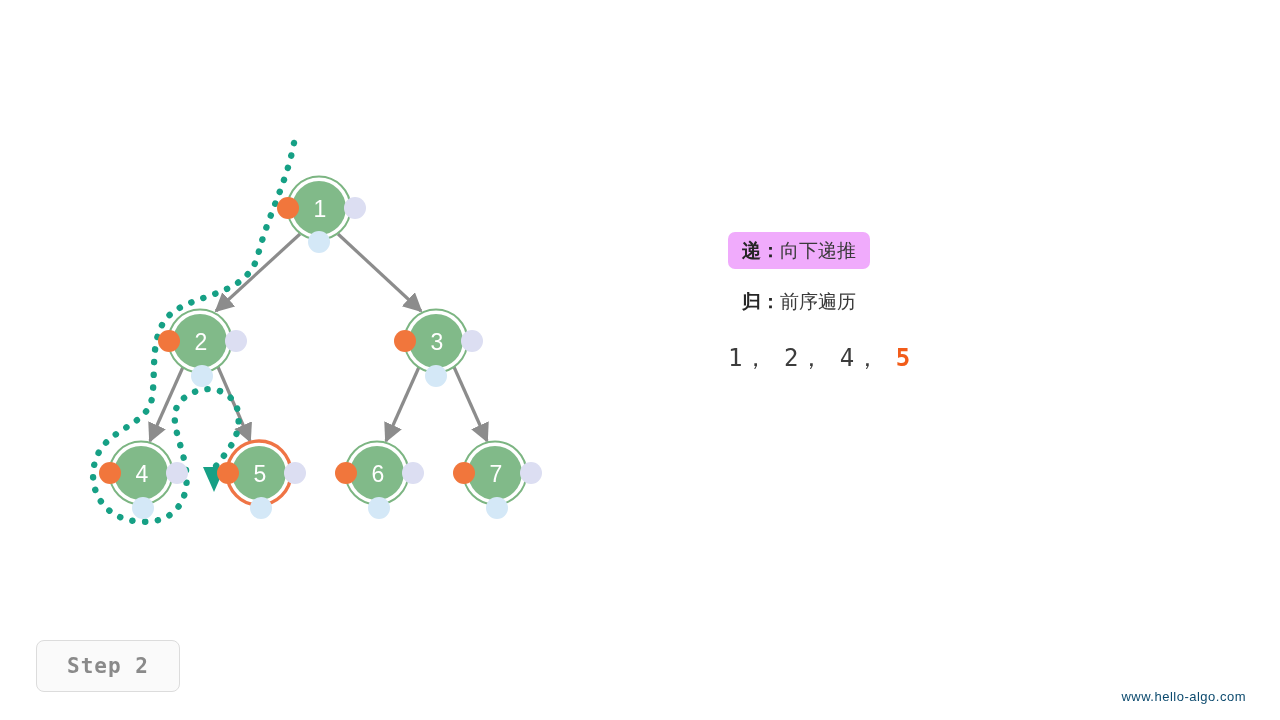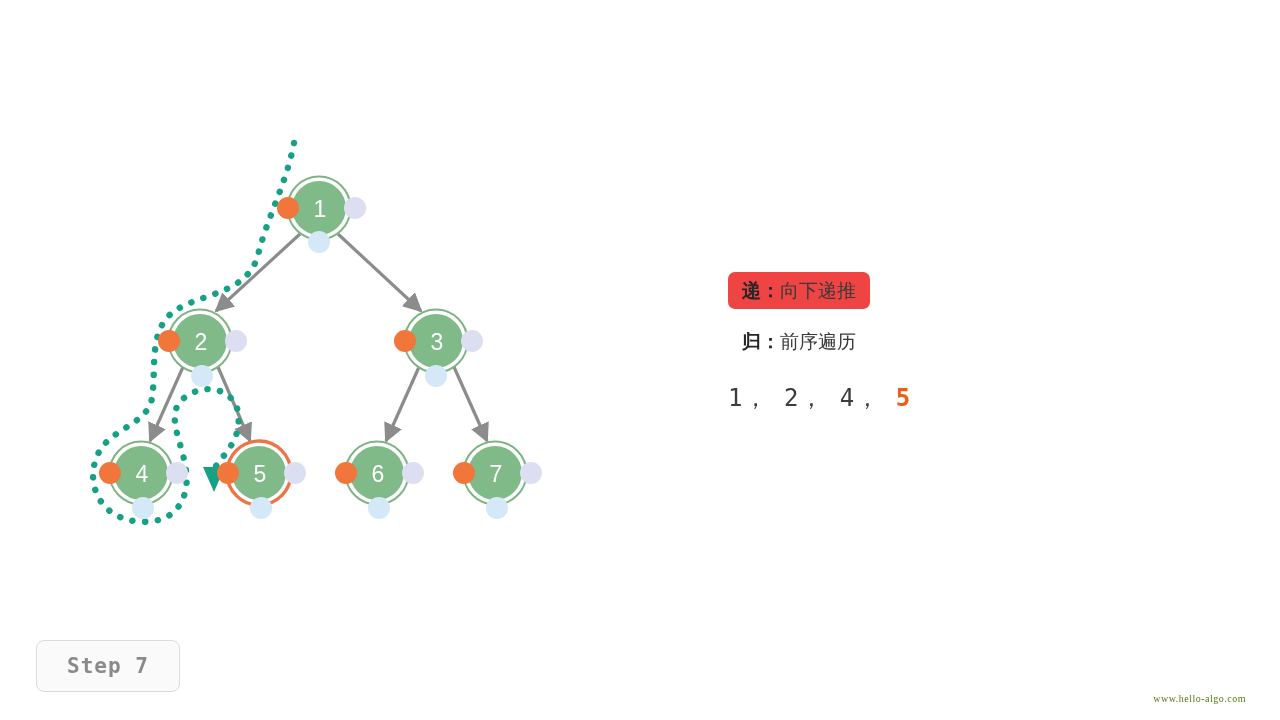--- a/index.html
+++ b/index.html
@@ -42,25 +42,24 @@
     width: 500px;
   }
   .legend-row {
     font-size: 19px;
     line-height: 1;
     color: #3a3a3a;
     margin-bottom: 14px;
     white-space: nowrap;
   }
   .legend-row .hl {
-    background: #ef4444;
+    background: #f0abfc;
     border-radius: 7px;
     padding: 9px 14px;
     display: inline-block;
-    margin-top: 40px;
   }
   .legend-row .plain {
     padding: 9px 14px;
     display: inline-block;
   }
   .legend-row b {
     font-weight: bold;
     color: #262626;
   }
   .traverse-title {
@@ -118,23 +117,23 @@
     font-weight: bold;
     color: #8a8a8a;
     letter-spacing: 1px;
   }
 
   
   .watermark {
     position: absolute;
     right: 34px;
     bottom: 16px;
-    font-family: Liberation Serif, serif;
-    font-size: 10px;
-    color: #4d7c0f;
+    font-family: Liberation Sans, sans-serif;
+    font-size: 13px;
+    color: #0c4a6e;
     letter-spacing: 0.5px;
   }
 </style>
 </head>
 <body>
 
 <div id="stage">
 
   <svg class="tree" viewBox="0 0 1280 720">
     <defs>
@@ -241,17 +240,17 @@
     </div>
 
 
     <div class="seq">
       <span>1， 2， 4，</span>
       <span class="cur">5</span>
     </div>
 
   </div>
 
-  <div class="step-badge">Step 7</div>
+  <div class="step-badge">Step 2</div>
 
   <div class="watermark">www.hello-algo.com</div>
 
 </div>
 
 </body></html>

